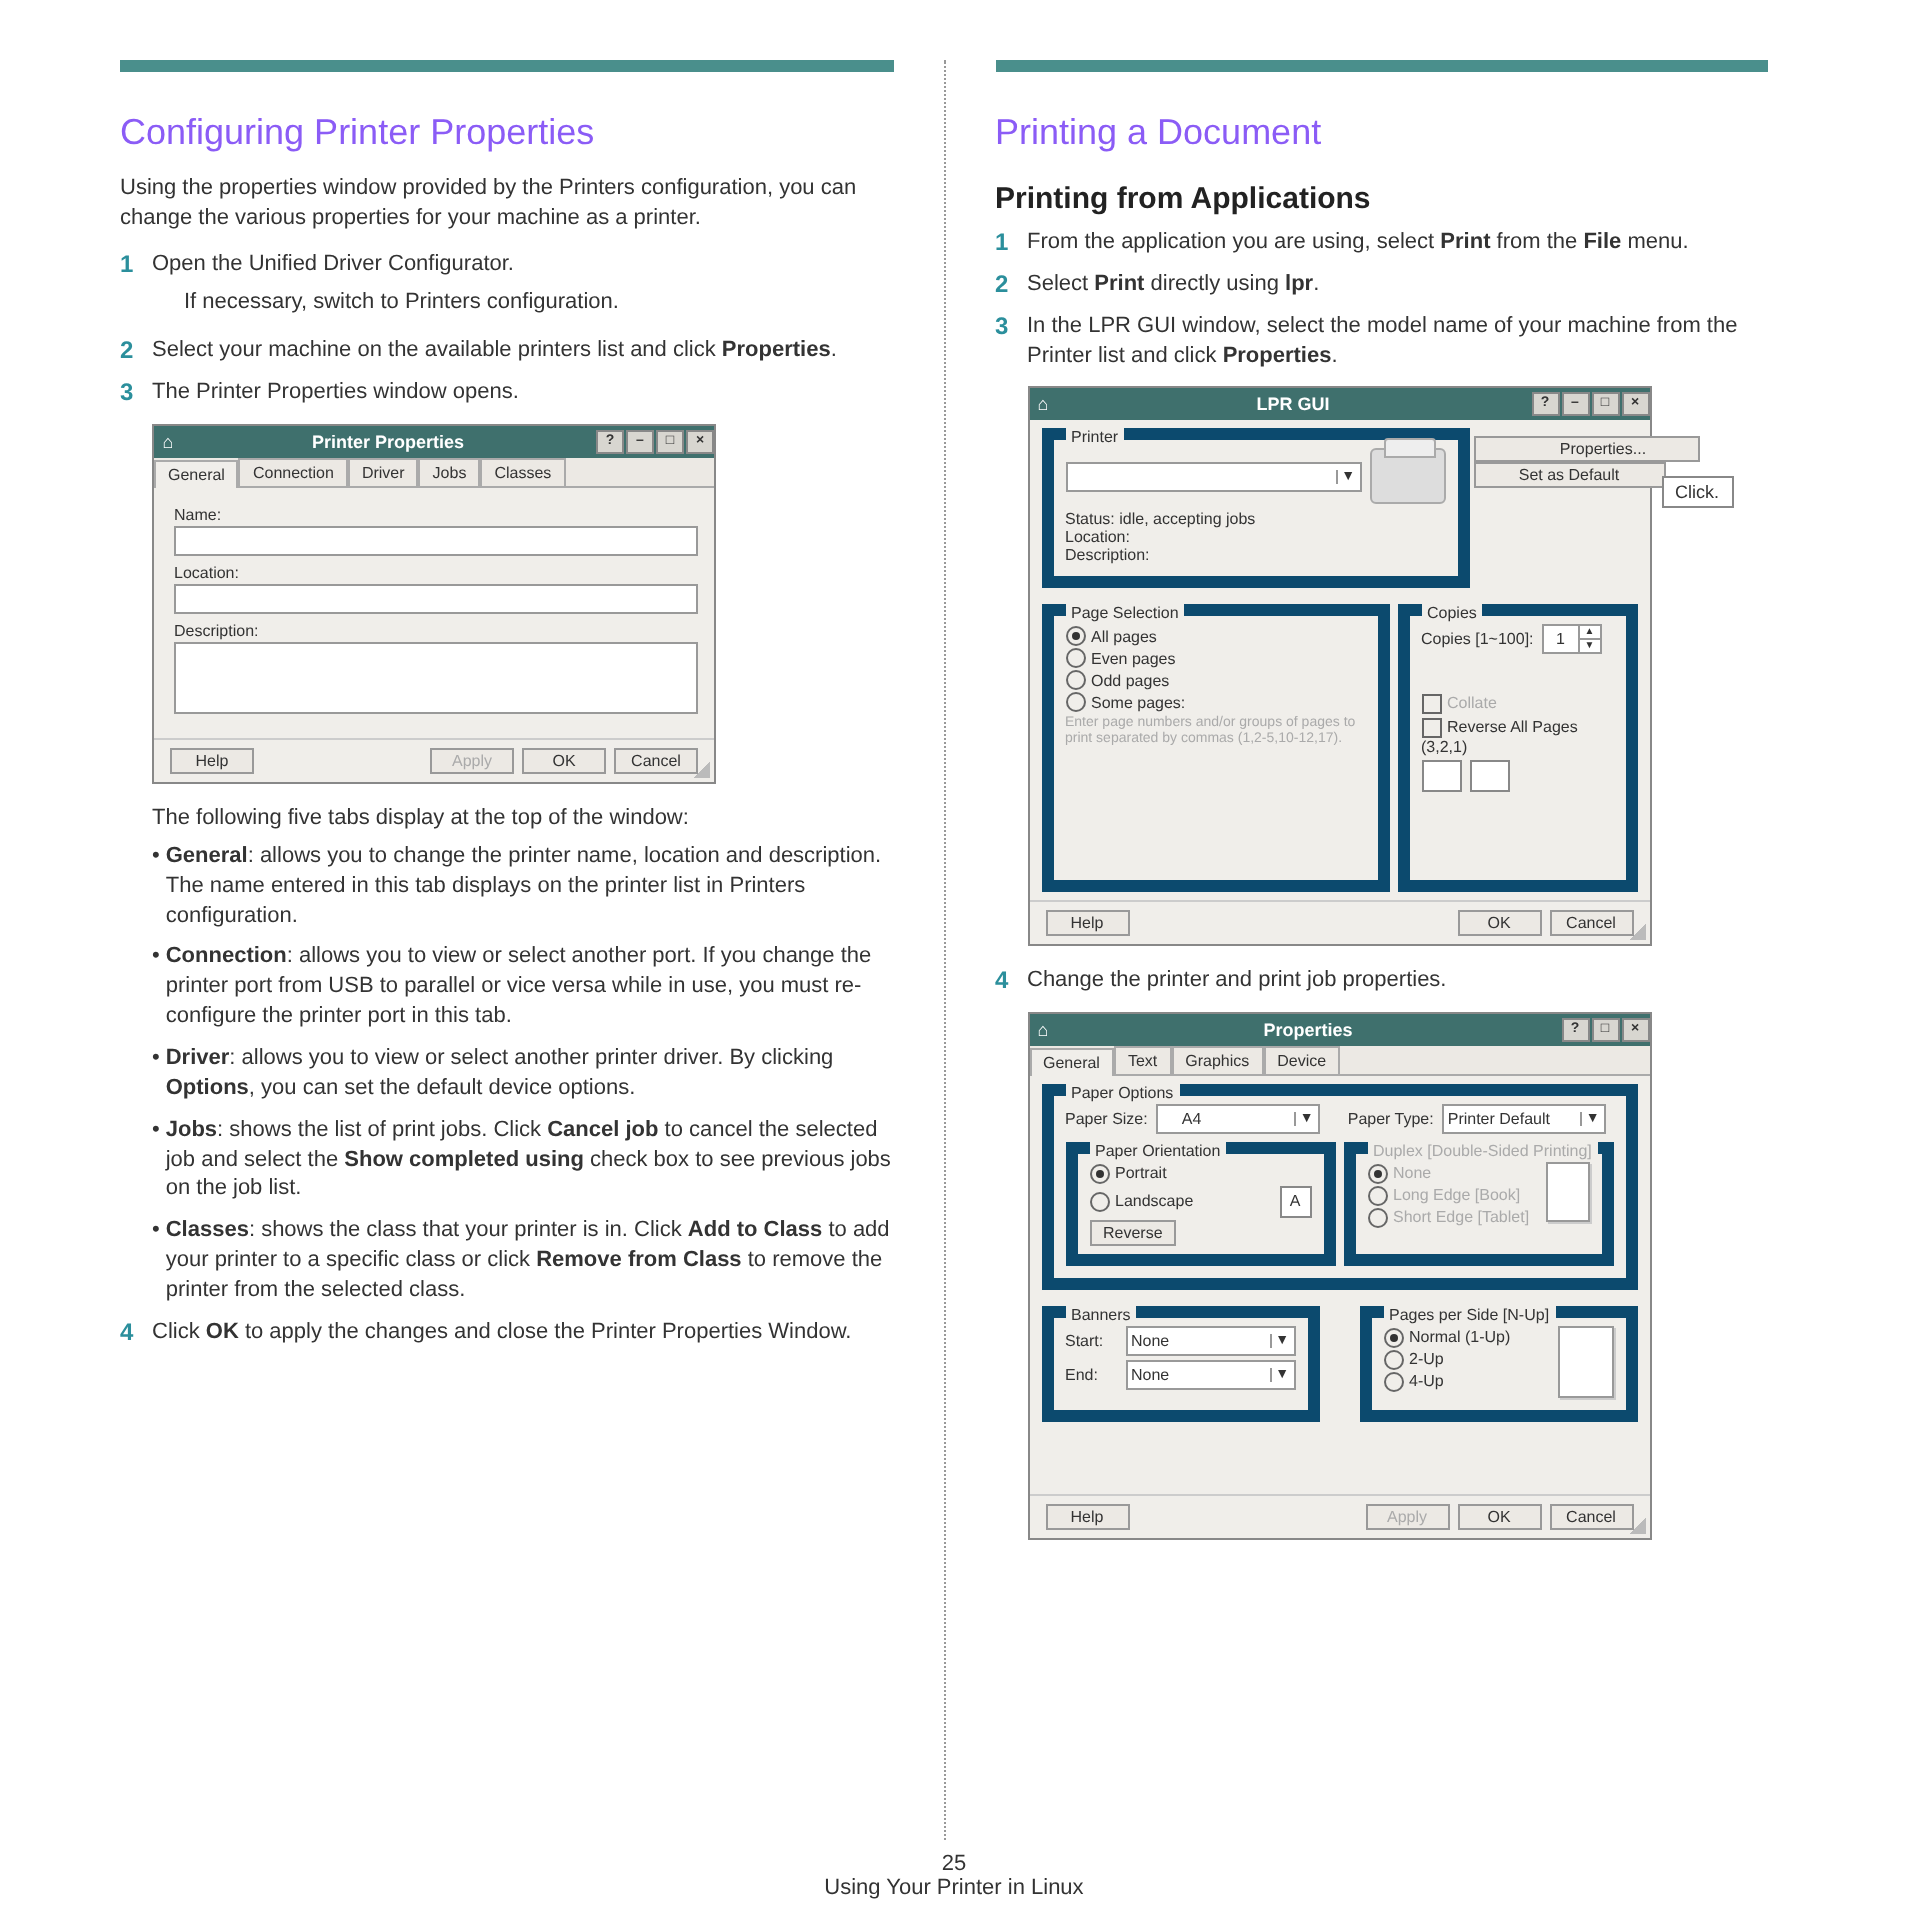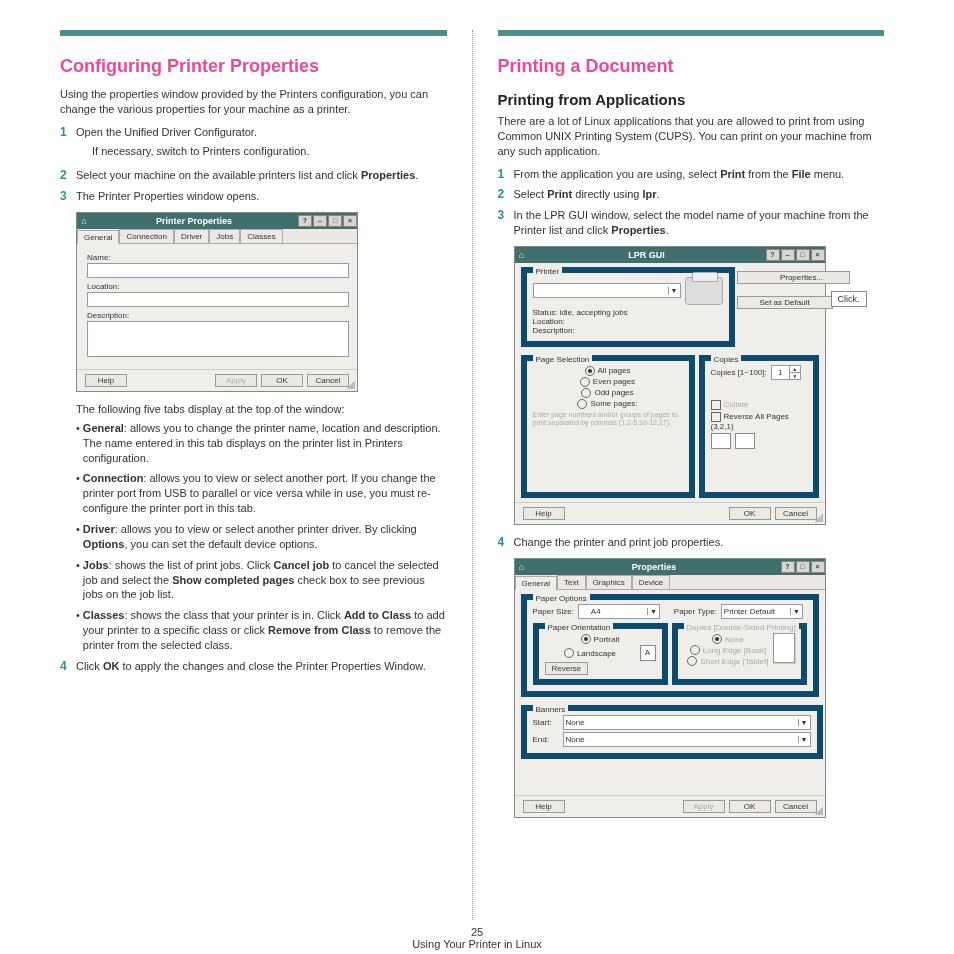--- a/index.html
+++ b/index.html
@@ -23,23 +23,23 @@
   }
   .col-left { border-right: 1px dotted #999; padding-left: 10px; padding-right: 25px;}
   .col-right { padding-left: 25px; }
   .accent-bar {
     height: 6px;
     background: #4a8f8c;
     margin-bottom: 10px;
   }
   h1 {
     font-family: Verdana, sans-serif;
-    font-weight: bold;
+    font-weight: normal;
     font-size: 18px;
-    color: #ec4899;
+    color: #8b5cf6;
     margin: 20px 0 10px 0;
   }
   h2 {
     font-family: Verdana, sans-serif;
     font-weight: bold;
     font-size: 15px;
     color: #222;
     margin: 14px 0 6px 0;
   }
   p { margin: 4px 0 8px 0; line-height: 1.35; }
@@ -100,21 +100,21 @@
   .btn-sm.dis { color:#aaa; }
 
   
   .grp {
     border:6px solid #0c4a6e; margin:4px 6px; padding:4px 6px 6px 6px; position:relative;
   }
   .grp-title { position:absolute; top:-6px; left:6px; background:#f0eeea; padding:0 3px; font-size:8px;}
   .row { display:flex; gap:4px; align-items:center; }
   .sel { border:1px solid #999; background:#fff; height:13px; display:flex; align-items:center; justify-content:space-between; padding:0 2px;}
   .sel .arrow { font-size:7px; border-left:1px solid #999; padding-left:2px; }
-  .radio { display:flex; align-items:center; gap:3px; margin:1px 0;justify-content:center;}
+  .radio { display:flex; align-items:center; gap:3px; margin:1px 0;}
   .radio .r { width:8px; height:8px; border:1px solid #666; border-radius:50%; display:inline-flex; align-items:center; justify-content:center;}
   .radio .r.on::after { content:""; width:4px; height:4px; background:#333; border-radius:50%; display:block;}
   .chk { width:8px; height:8px; border:1px solid #666; display:inline-block; margin-right:3px; vertical-align:middle;}
   .spin { border:1px solid #999; background:#fff; width:28px; height:13px; display:inline-flex;}
   .spin .n { flex:1; text-align:center; line-height:13px;}
   .spin .ar { width:10px; border-left:1px solid #999; display:flex; flex-direction:column;}
   .spin .ar span { flex:1; font-size:5px; text-align:center; line-height:6px; border-bottom:1px solid #999;}
   .spin .ar span:last-child { border-bottom:none;}
   .icon-printer {
     width:36px; height:26px; background:#ddd; border:1px solid #aaa;
@@ -211,39 +211,38 @@
     <div class="bullet">
         <span><b>General</b><span>: allows you to change the printer name, location and description. The name entered in this tab displays on the printer list in Printers configuration.</span></span>
       </div>
     <div class="bullet">
         <span><b>Connection</b><span>: allows you to view or select another port. If you change the printer port from USB to parallel or vice versa while in use, you must re-configure the printer port in this tab.</span></span>
       </div>
     <div class="bullet">
         <span><b>Driver</b><span>: allows you to view or select another printer driver. By clicking </span><b>Options</b><span>, you can set the default device options.</span></span>
       </div>
     <div class="bullet">
-        <span><b>Jobs</b><span>: shows the list of print jobs. Click </span><b>Cancel job</b><span> to cancel the selected job and select the </span><b>Show completed pages</b><span> check box to see previous jobs on the job list.</span></span>
+        <span><b>Jobs</b><span>: shows the list of print jobs. Click </span><b>Cancel job</b><span> to cancel the selected job and select the </span><b>Show completed using</b><span> check box to see previous jobs on the job list.</span></span>
       </div>
     <div class="bullet">
         <span><b>Classes</b><span>: shows the class that your printer is in. Click </span><b>Add to Class</b><span> to add your printer to a specific class or click </span><b>Remove from Class</b><span> to remove the printer from the selected class.</span></span>
       </div>
 
     <div class="step">
       <div class="step-num">4</div>
       <div class="step-body">
         <span>Click </span><b>OK</b><span> to apply the changes and close the Printer Properties Window.</span>
       </div>
     </div>
   </div>
 
   <div class="column col-right">
     <div class="accent-bar"></div>
     <h1>Printing a Document</h1>
     <h2>Printing from Applications</h2>
-    <p>There are a lot of Linux applications that you are allowed to print from using Common UNIX Printing System (CUPS). You can print on your machine from any such application.</p>
 
     <div class="step">
       <div class="step-num">1</div>
       <div class="step-body">
         <span>From the application you are using, select </span><b>Print</b><span> from the </span><b>File</b><span> menu.</span>
       </div>
     </div>
     <div class="step">
       <div class="step-num">2</div>
       <div class="step-body">
@@ -278,21 +277,21 @@
                   <span class="arrow">▼</span>
                 </div>
               <div class="icon-printer"></div>
             </div>
             <div style="margin-top:3px;">Status: idle, accepting jobs</div>
             <div>Location:</div>
             <div>Description:</div>
           </div>
         </div>
         <div style="width:82px; padding:8px 6px 0 0; position:relative;">
-          <div class="btn-sm" style="width:100%;margin-bottom:12px;padding-left:23px;">Properties...</div>
+          <div class="btn-sm" style="width:100%;padding-left:23px;">Properties...</div>
           <div class="btn-sm" style="width:100%;">Set as Default</div>
           <div class="click-callout">Click.</div>
         </div>
       </div>
       <div style="display:flex;">
         <div class="grp" style="flex:1;margin-right:2px;">
           <div class="grp-title">Page Selection</div>
           <div class="radio">
               <span class="r on"></span>
               <span>All pages</span>
@@ -426,20 +425,40 @@
               </div>
             </div>
           <div class="row">
               <span style="width:26px;">End:</span>
               <div class="sel" style="flex:1;">
                 <span>None</span>
                 <span class="arrow">▼</span>
               </div>
             </div>
         </div>
+        <div class="grp" style="flex:1;margin-left:2px;">
+          <div class="grp-title">Pages per Side [N-Up]</div>
+          <div style="display:flex;">
+            <div style="flex:1;">
+              <div class="radio">
+                  <span class="r on"></span>
+                  <span>Normal (1-Up)</span>
+                </div>
+              <div class="radio">
+                  <span class="r"></span>
+                  <span>2-Up</span>
+                </div>
+              <div class="radio">
+                  <span class="r"></span>
+                  <span>4-Up</span>
+                </div>
+            </div>
+            <div class="preview"></div>
+          </div>
+        </div>
       </div>
       <div style="height:32px;"></div>
       <div class="btn-row left-first">
         <div class="btn-sm">Help</div>
         <div style="display:flex;gap:4px;">
           <div class="btn-sm dis">Apply</div>
           <div class="btn-sm">OK</div>
           <div class="btn-sm">Cancel</div>
         </div>
       </div>

